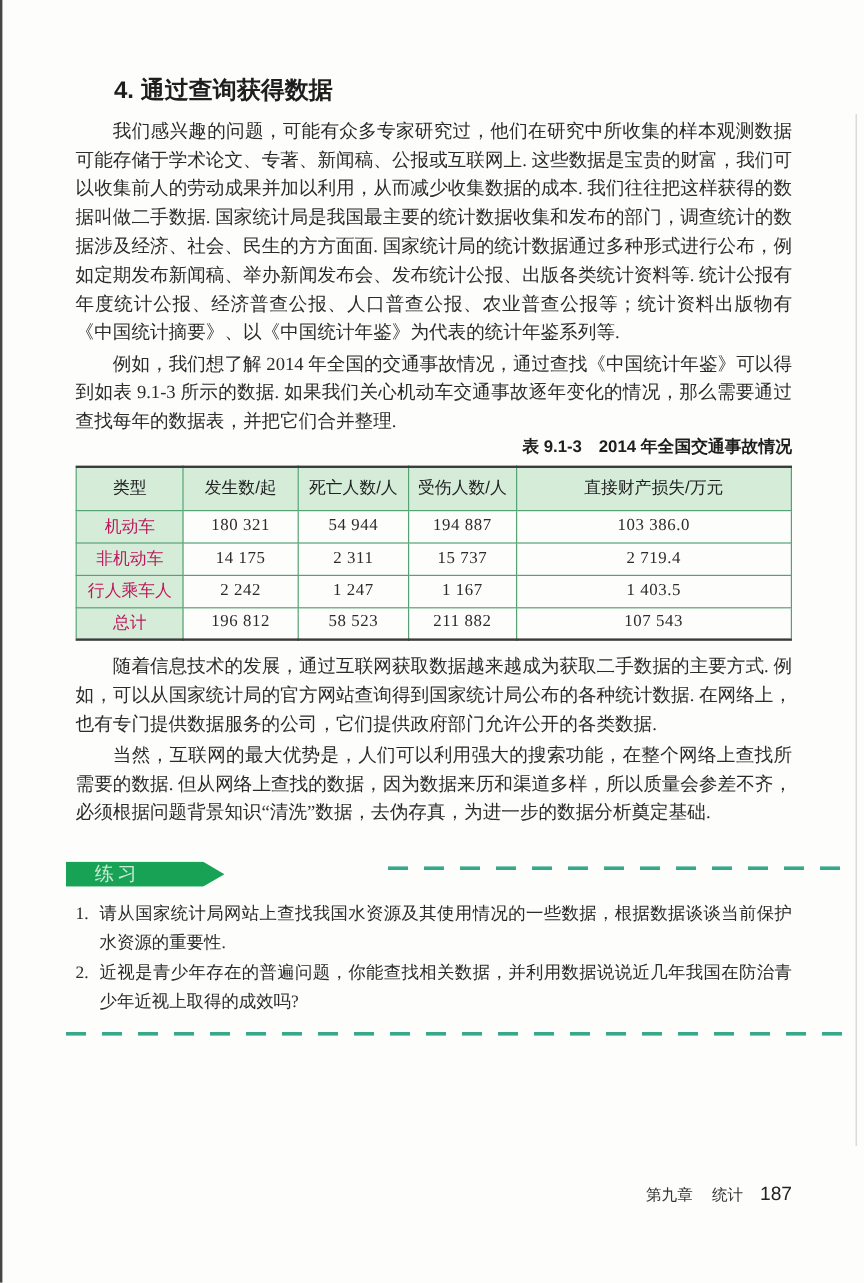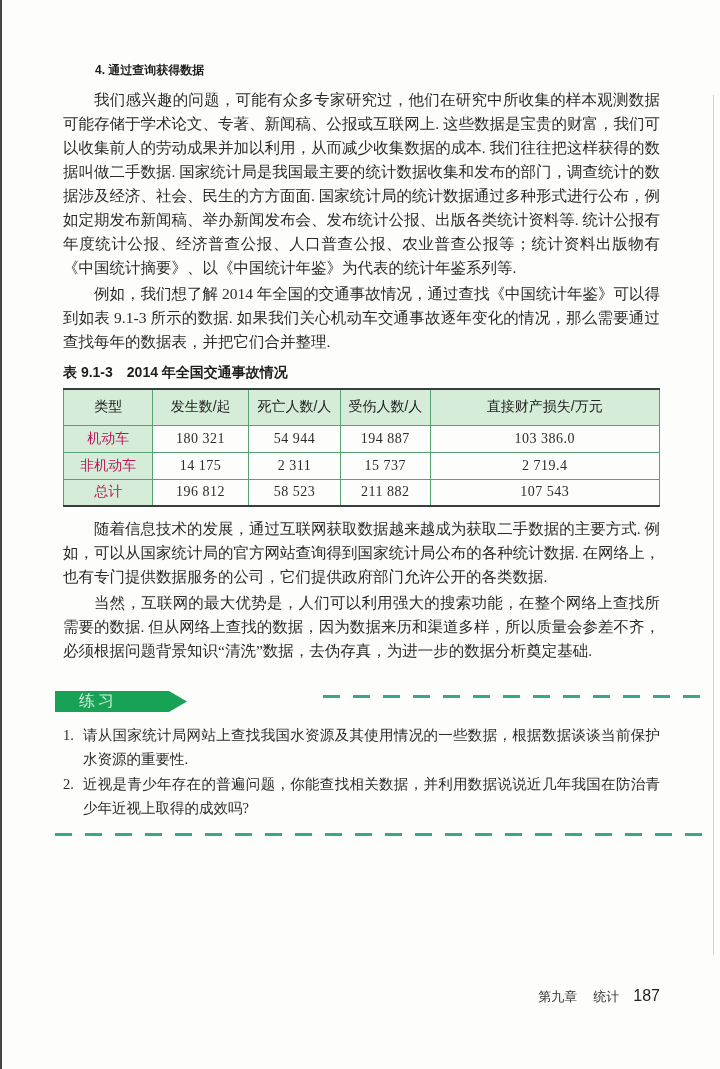--- a/index.html
+++ b/index.html
@@ -19,39 +19,39 @@
     position: absolute;
     top: 95px;
     right: 6px;
     width: 1px;
     height: 860px;
     background: #d2d2d2;
   }
 
   .heading {
     font-family: "Liberation Sans", sans-serif;
-    font-size: 12px;
+    font-size: 20px;
     font-weight: bold;
     color: #1e1e1e;
     padding-left: 32px;
     margin-bottom: 9px;
   }
 
   .para {
     font-size: 15.5px;
     line-height: 24px;
     text-align: justify;
     text-indent: 2em;
     color: #2b2b2b;
   }
   .para + .para { margin-top: 2px; }
 
   .table-title {
-    margin-top: 10px;
-    text-align: left;
+    margin-top: 0;
+    text-align: right;
     font-family: "Liberation Sans", sans-serif;
     font-size: 14px;
     font-weight: bold;
     color: #1e1e1e;
   }
   .table-title .tt-label { margin-right: 14px; }
 
   table.stats {
     width: 100%;
     margin-top: 6px;
@@ -187,20 +187,27 @@
         <td class="num">103 386.0</td>
       </tr>
       <tr>
         <td class="row-label">非机动车</td>
         <td class="num">14 175</td>
         <td class="num">2 311</td>
         <td class="num">15 737</td>
         <td class="num">2 719.4</td>
       </tr>
       <tr>
+        <td class="row-label">行人乘车人</td>
+        <td class="num">2 242</td>
+        <td class="num">1 247</td>
+        <td class="num">1 167</td>
+        <td class="num">1 403.5</td>
+      </tr>
+      <tr>
         <td class="row-label">总计</td>
         <td class="num">196 812</td>
         <td class="num">58 523</td>
         <td class="num">211 882</td>
         <td class="num">107 543</td>
       </tr>
     </tbody>
   </table>
 
   <p class="para after-table">随着信息技术的发展，通过互联网获取数据越来越成为获取二手数据的主要方式. 例如，可以从国家统计局的官方网站查询得到国家统计局公布的各种统计数据. 在网络上，也有专门提供数据服务的公司，它们提供政府部门允许公开的各类数据.</p>

